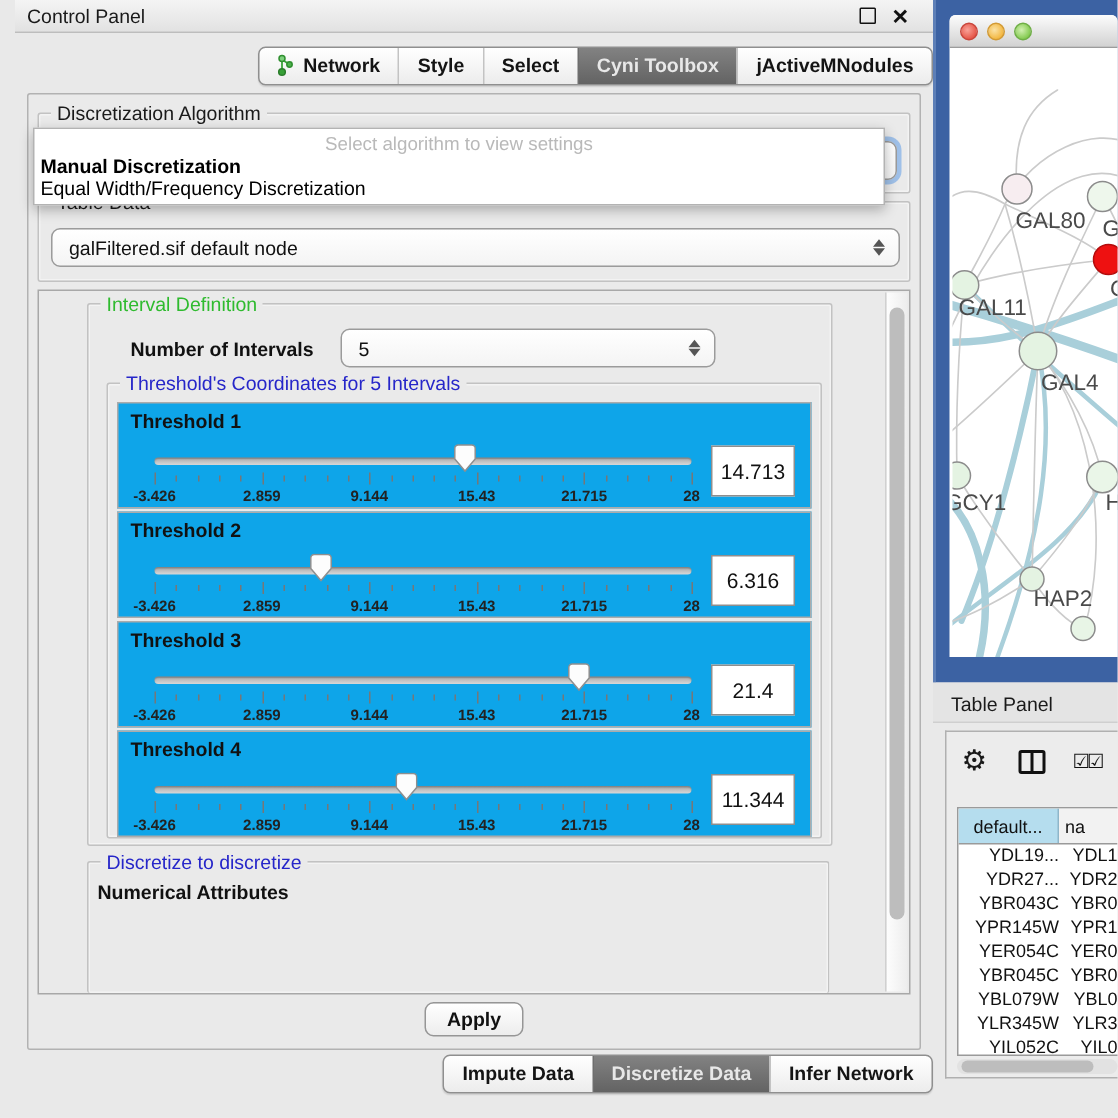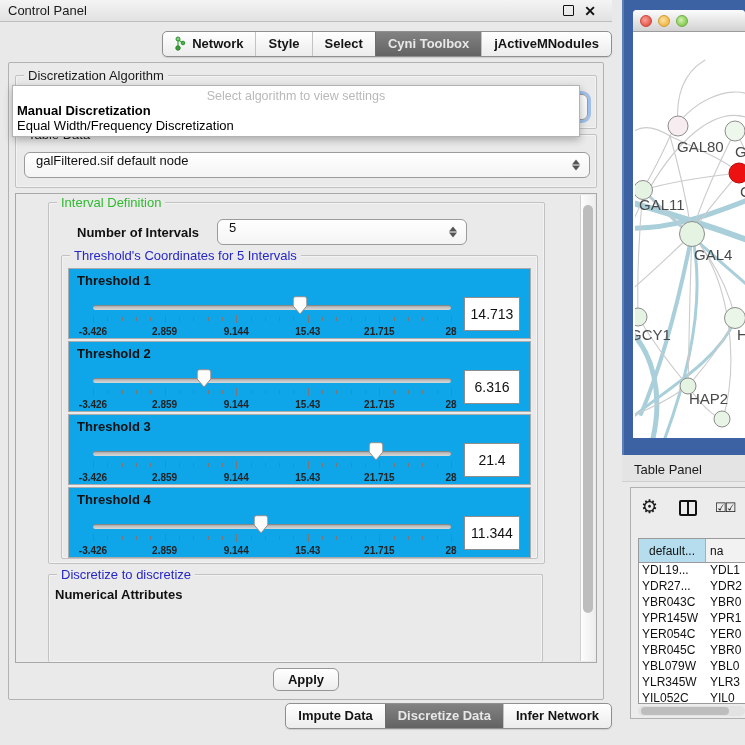--- a/index.html
+++ b/index.html
@@ -1,20 +1,20 @@
 <!DOCTYPE html>
 <html><head>
 <meta charset="utf-8">
 <style>
   html,body{margin:0;padding:0;width:745px;height:745px;overflow:hidden;
     font-family:"Liberation Sans",sans-serif;background:#e9e9e9;}
   *{box-sizing:border-box;}
 
   
-  #control-panel{position:absolute;left:0;top:0;width:612px;height:745px;background:#e9e9e9;}
+  #control-panel{position:absolute;left:10px;top:0;width:612px;height:745px;background:#e9e9e9;}
   #cp-titlebar{position:absolute;left:0;top:0;width:612px;height:22px;
     background:linear-gradient(#f4f4f4,#e2e2e2);border-bottom:1px solid #bdbdbd;
     font-size:13px;color:#1a1a1a;line-height:21px;padding-left:8px;}
   #cp-float{position:absolute;top:5px;right:38px;width:11px;height:11px;border:1.5px solid #111;border-radius:1px;}
   #cp-close{position:absolute;top:2px;right:16px;font-size:14px;font-weight:bold;color:#111;line-height:18px;}
 
   .segbar{display:flex;justify-content:flex-end;}
   #top-tabs{position:absolute;left:0;top:31px;width:612px;}
   #bottom-tabs{position:absolute;left:0;top:703px;width:612px;}
   .seg{display:flex;border:1px solid #8f8f8f;border-radius:5px;overflow:hidden;
@@ -29,21 +29,21 @@
 
   .group{position:absolute;border:1px solid #c2c2c2;border-radius:2px;
     box-shadow:inset 0 0 0 1px #f3f3f3;}
   .group-title{position:absolute;top:-8px;left:8px;background:#eaeaea;padding:0 4px;
     font-size:13px;color:#1a1a1a;}
   .group-title.green{color:#2fbb2f;}
   .group-title.blue{color:#2626c9;}
 
   .combo{position:absolute;background:linear-gradient(#ffffff,#f4f4f4);
     border:1px solid #9b9b9b;border-radius:6px;font-size:13px;color:#111;
-    display:flex;padding:0 22px 0 11px;}
+    display:flex;align-items:center;padding:0 22px 0 11px;}
   .spinner{position:absolute;right:9px;top:50%;transform:translateY(-50%);
     display:flex;flex-direction:column;gap:1px;}
   .spinner i{display:block;width:0;height:0;border-left:4px solid transparent;border-right:4px solid transparent;}
   .spinner .up{border-bottom:5px solid #555;}
   .spinner .dn{border-top:5px solid #555;}
 
   
   #algo-popup{position:absolute;left:12px;top:85px;width:568px;height:52px;background:#ffffff;
     border:1px solid #b3b3b3;box-shadow:0 3px 8px rgba(0,0,0,.28);z-index:30;}
   #algo-hint{font-size:12.5px;color:#b9b9b9;text-align:center;padding-top:3px;height:17px;}
@@ -106,21 +106,21 @@
   #split-icon{position:absolute;left:48px;top:12px;width:18px;height:16px;border:2px solid #111;border-radius:2px;}
   #split-icon::after{content:"";position:absolute;left:6px;top:0;width:2px;height:12px;background:#111;}
   #check-icons{position:absolute;left:84px;top:12px;font-size:13px;color:#111;letter-spacing:-2px;}
   #tp-table{position:absolute;left:7px;top:50px;right:0;bottom:14px;background:#fff;
     border:1px solid #9a9a9a;border-right:none;overflow:hidden;}
   .th-row{display:flex;height:24px;border-bottom:1px solid #9a9a9a;font-size:12px;color:#111;}
   .th-cell{display:flex;align-items:center;justify-content:center;}
   .th-cell.c1{width:67px;background:#b5ddee;border-right:1px solid #8fb6c9;}
   .th-cell.c2{flex:1;background:#f2f2f2;justify-content:flex-start;padding-left:4px;}
   .t-row{display:flex;height:16px;font-size:12px;color:#111;}
-  .t-cell{white-space:nowrap;overflow:hidden;}
+  .t-cell{white-space:nowrap;overflow:hidden;text-align:right;}
   .t-cell.c1{width:67px;padding-left:3px;}
   .t-cell.c2{flex:1;padding-left:4px;}
   #tp-hscroll{position:absolute;left:7px;right:0;bottom:2px;height:10px;background:#e2e2e2;border-radius:5px;}
   #tp-hscroll .thumb{position:absolute;left:3px;top:1px;height:8px;width:88px;background:#bdbdbd;border-radius:5px;}
 
   svg text{font-family:"Liberation Sans",sans-serif;}
 </style>
 </head>
 <body>
 

